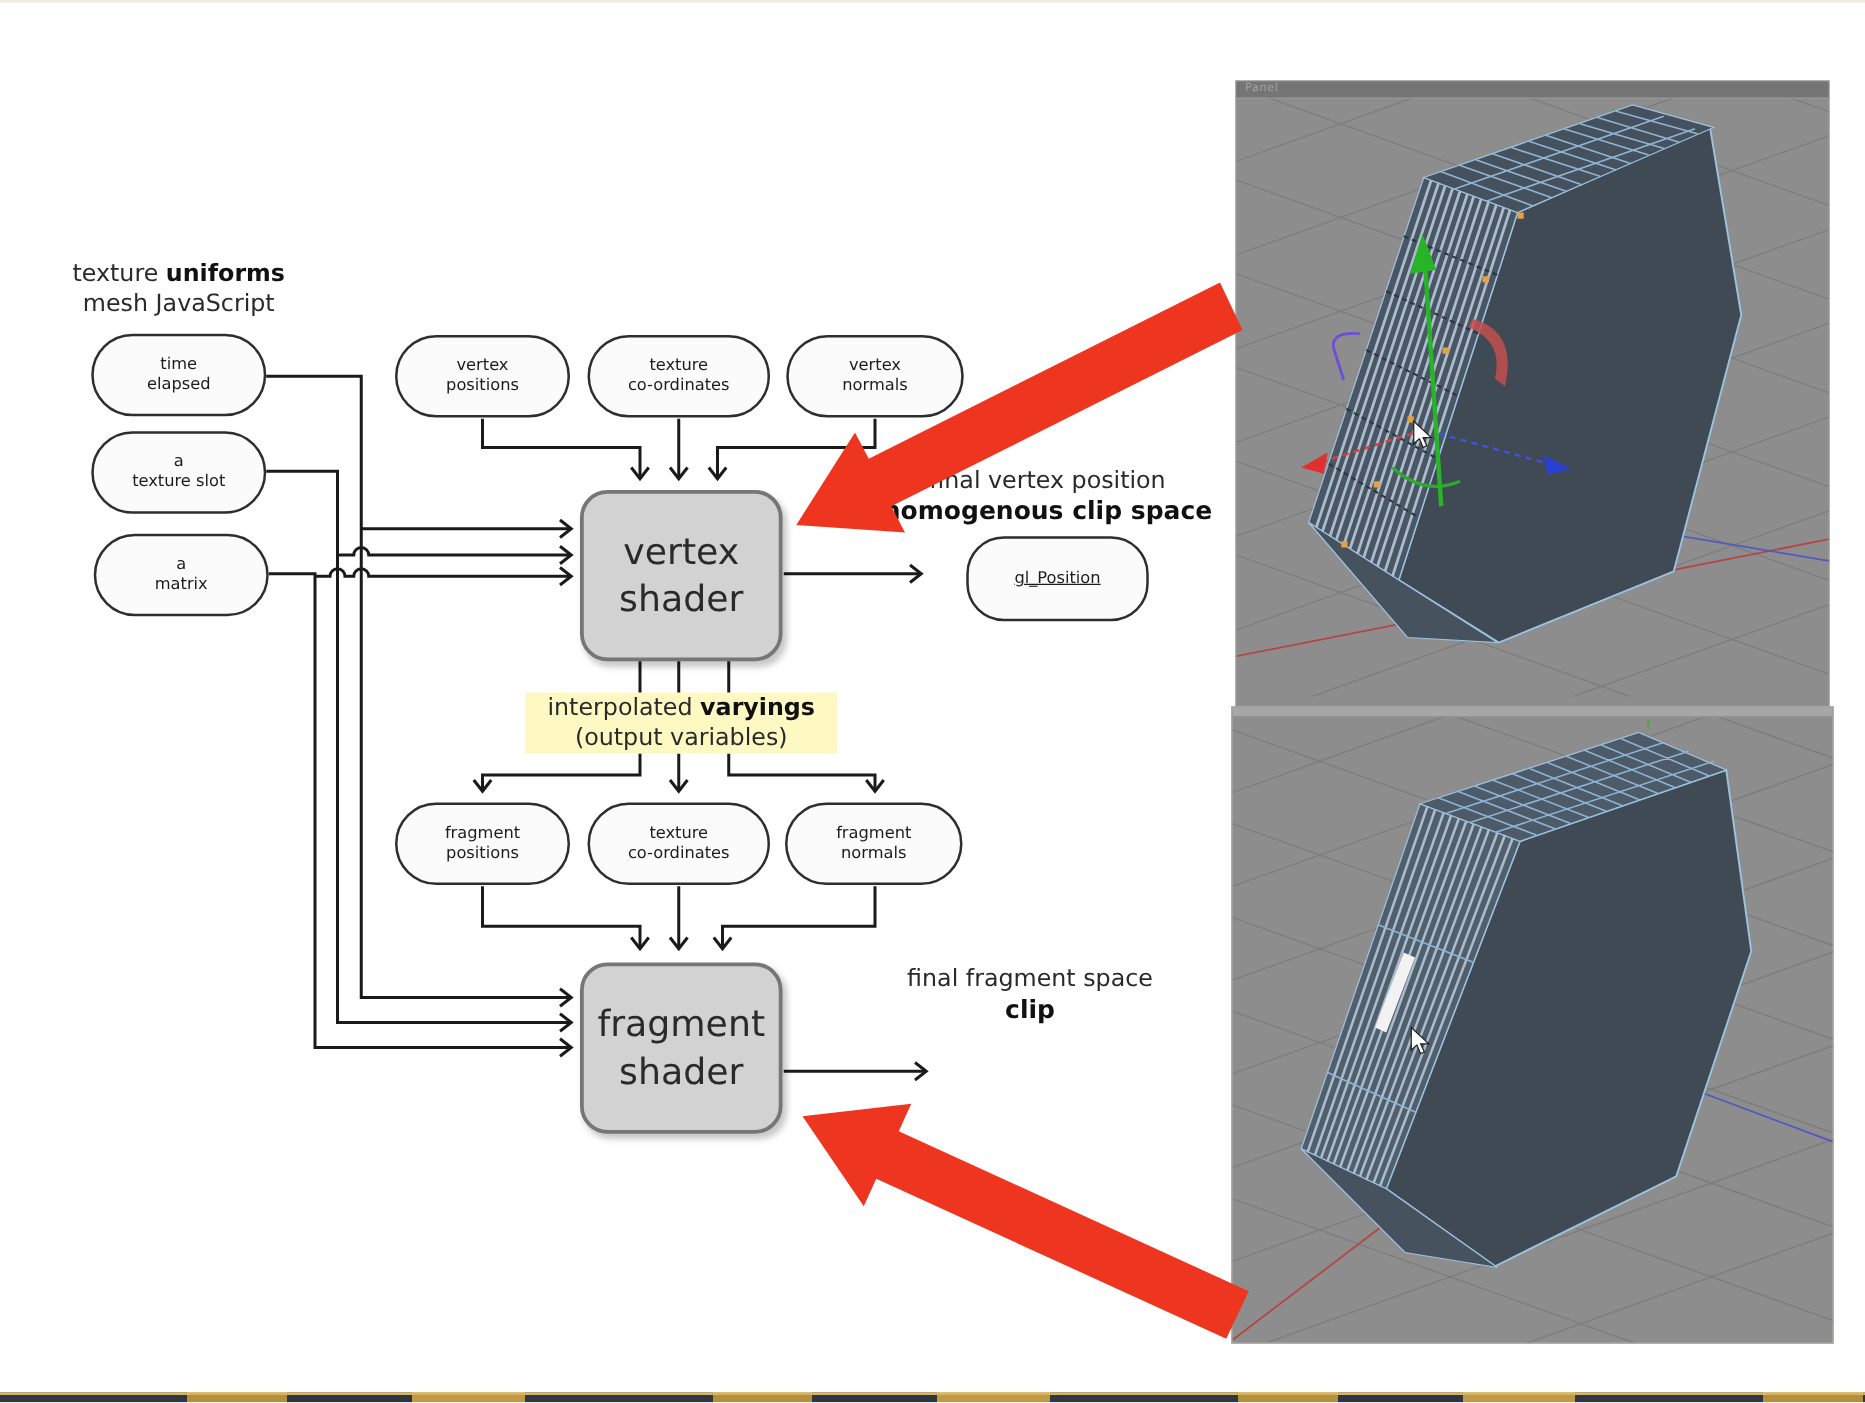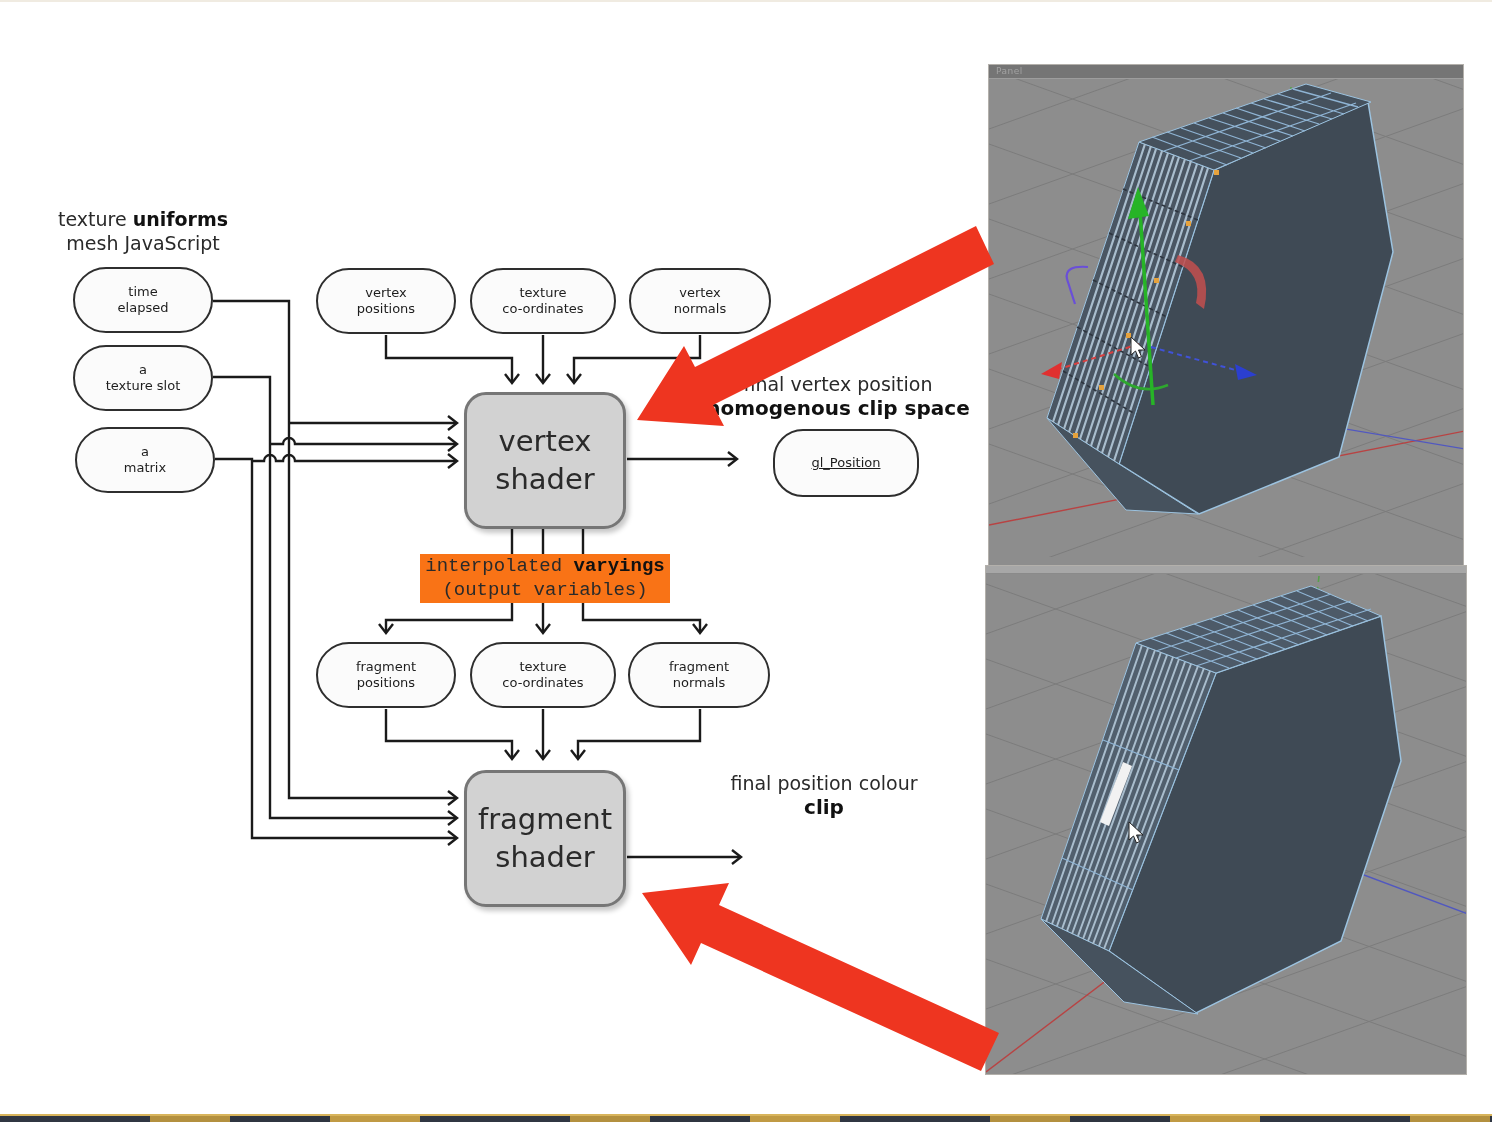--- a/index.html
+++ b/index.html
@@ -11,21 +11,21 @@
   .pill{position:absolute;box-sizing:border-box;border:2.5px solid #2e2e2e;border-radius:34px;
         background:#fbfbfb;display:flex;align-items:center;justify-content:center;text-align:center;
         font-size:13px;line-height:1.22;white-space:pre-line;color:#1d1d1d;}
   .shader-box{position:absolute;box-sizing:border-box;border:3px solid #767676;border-radius:22px;
         background:#d2d2d2;display:flex;align-items:center;justify-content:center;text-align:center;
         font-size:29px;line-height:1.3;color:#2a2a2a;white-space:pre-line;
         box-shadow:3px 4px 5px rgba(0,0,0,0.22);}
   .heading{position:absolute;text-align:center;font-size:19px;line-height:1.28;color:#2a2a2a;}
   .heading b{font-weight:700;color:#111;}
   .heading .big-bold{font-size:20px;font-weight:700;color:#111;}
-  .heading.masked{background:#f97316;font-family:Liberation Mono, monospace;}
+  .heading.masked{background:#fef9c3;}
   
   .viewport{position:absolute;box-sizing:border-box;border:1px solid #b3b0ab;background:#8d8d8d;overflow:hidden;}
   .vp-header{height:13px;background:#757575;border-bottom:1px solid #9d9d9d;
              font-size:9px;line-height:13px;color:#a2a2a2;padding-left:7px;letter-spacing:0.5px;}
   .vp-topbar{height:7px;background:#a7a7a7;border-bottom:1px solid #8a8a8a;}
   
   .bottom-strip{position:absolute;left:0;bottom:0;width:100%;height:8px;
      background:
        linear-gradient(to bottom,#d8b45b 0 2px, rgba(0,0,0,0) 2px),
        repeating-linear-gradient(90deg,#303642 0 150px,#b3903f 150px 230px,#2f3540 230px 330px,#c09a44 330px 420px);
@@ -80,21 +80,21 @@
     <div><span>interpolated </span><b>varyings</b></div>
     <div>(output variables)</div>
   </div>
 
   <div class="heading" style="left:696px;top:372px;width:284px;">
     <div>final vertex position</div>
     <div class="big-bold">homogenous clip space</div>
   </div>
 
   <div class="heading" style="left:704px;top:771px;width:240px;">
-    <div>final position colour</div>
+    <div>final fragment space</div>
     <div class="big-bold">clip</div>
   </div>
 
   <div class="pill" style="left:73px;top:267px;width:140px;height:66px;">time
 elapsed</div>
   <div class="pill" style="left:73px;top:345px;width:140px;height:66px;">a
 texture slot</div>
   <div class="pill" style="left:75px;top:427px;width:140px;height:66px;">a
 matrix</div>
 

